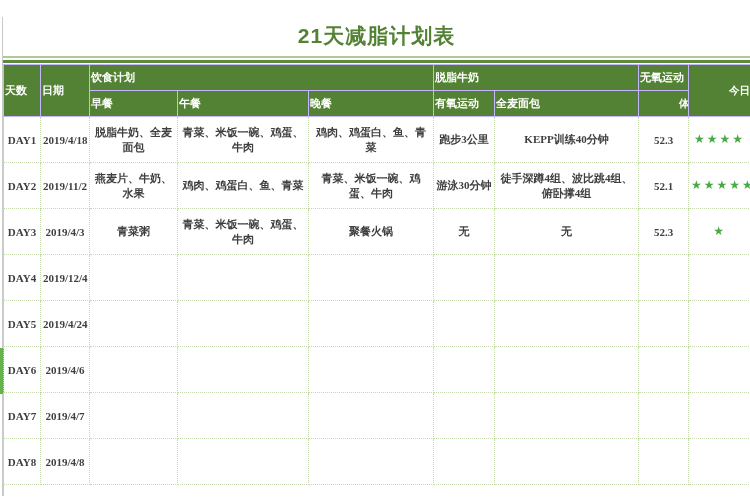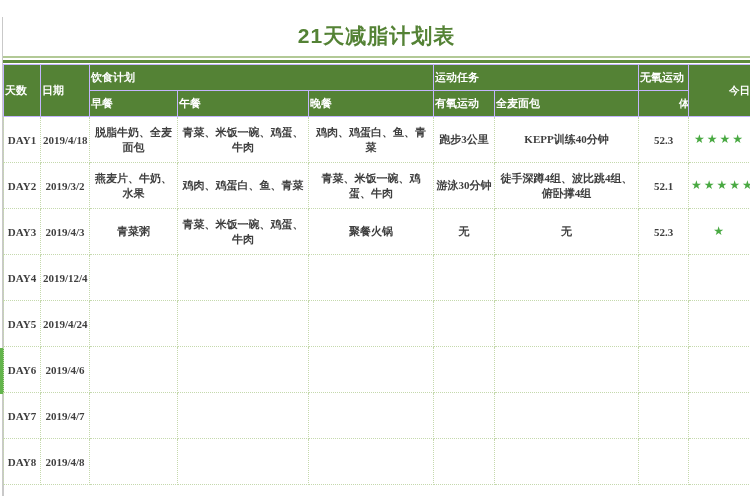--- a/index.html
+++ b/index.html
@@ -131,21 +131,21 @@
       <col style="width:61px">
       <col style="width:144px">
       <col style="width:50px">
       <col style="width:62px">
     </colgroup>
     <thead>
       <tr>
         <th rowspan="2">天数</th>
         <th rowspan="2">日期</th>
         <th colspan="3">饮食计划</th>
-        <th colspan="2">运动任务</th>
+        <th colspan="2">脱脂牛奶</th>
         <th>无氧运动</th>
         <th rowspan="2" class="nowrap">今日完成情况</th>
       </tr>
       <tr>
         <th>早餐</th>
         <th>午餐</th>
         <th>晚餐</th>
         <th>有氧运动</th>
         <th>全麦面包</th>
         <th class="nowrap">体重（kg）</th>
@@ -158,21 +158,21 @@
       <td>脱脂牛奶、全麦面包</td>
       <td>青菜、米饭一碗、鸡蛋、牛肉</td>
       <td>鸡肉、鸡蛋白、鱼、青菜</td>
       <td>跑步3公里</td>
       <td>KEPP训练40分钟</td>
       <td>52.3</td>
       <td class="stars">★★★★</td>
     </tr>
         <tr>
       <td>DAY2</td>
-      <td>2019/3/2</td>
+      <td>2019/11/2</td>
       <td>燕麦片、牛奶、水果</td>
       <td>鸡肉、鸡蛋白、鱼、青菜</td>
       <td>青菜、米饭一碗、鸡蛋、牛肉</td>
       <td>游泳30分钟</td>
       <td>徒手深蹲4组、波比跳4组、俯卧撑4组</td>
       <td>52.1</td>
       <td class="stars">★★★★★</td>
     </tr>
         <tr>
       <td>DAY3</td>

